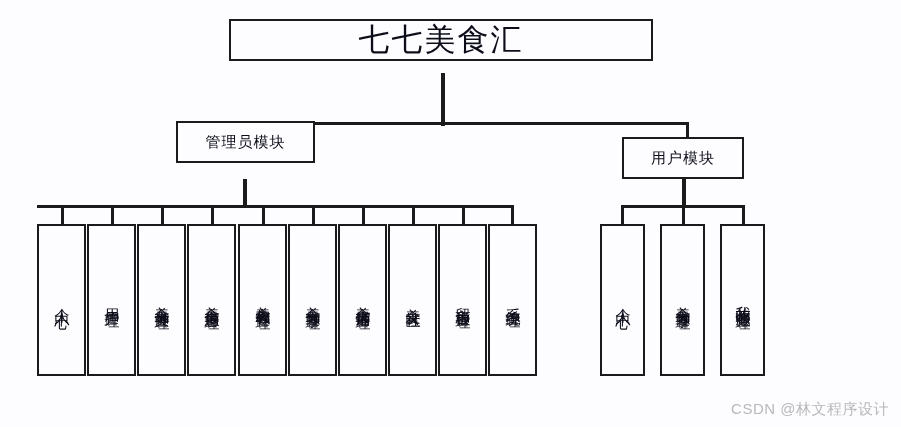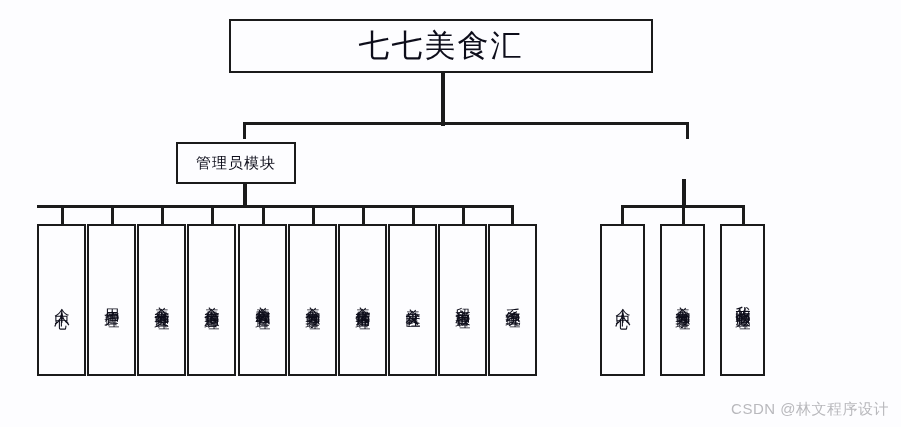--- a/index.html
+++ b/index.html
@@ -32,36 +32,36 @@
     justify-content: center;
     color: #0d0d1a;
     z-index: 3;
   }
 
   
   .node-root {
     left: 229px;
     top: 19px;
     width: 424px;
-    height: 54px;
+    height: 42px;
     font-size: 31px;
     letter-spacing: 2px;
     border-width: 2px;
   }
 
   
   .node-module {
     height: 42px;
     font-size: 15px;
     letter-spacing: 1px;
   }
   .node-module-admin {
     left: 176px;
-    top: 142px;
-    width: 120px;
+    top: 121px;
+    width: 139px;
   }
   .node-module-user {
     left: 622px;
     top: 137px;
     width: 122px;
   }
 
   
   .node-leaf {
     top: 224px;
@@ -106,20 +106,21 @@
   <div class="ln ln-v" style="left:441px; top:73px; width:4px; height:53px;"></div>
 
   <div class="ln ln-h" style="left:243px; top:122px; width:446px; height:3px;"></div>
 
   <div class="ln ln-v" style="left:243px; top:122px; width:3px; height:17px;"></div>
 
   <div class="ln ln-v" style="left:686px; top:122px; width:3px; height:17px;"></div>
 
   <div class="node node-module node-module-admin">管理员模块</div>
 
+  <div class="node node-module node-module-user">用户模块</div>
 
   <div class="ln ln-v" style="left:243px; top:179px; width:4px; height:28px;"></div>
   <div class="ln ln-h" style="left:37px; top:205px; width:476px; height:3px;"></div>
 
   <div class="ln ln-v" style="left:61px;  top:205px; height:21px;"></div>
   <div class="ln ln-v" style="left:111px; top:205px; height:21px;"></div>
   <div class="ln ln-v" style="left:161px; top:205px; height:21px;"></div>
   <div class="ln ln-v" style="left:211px; top:205px; height:21px;"></div>
   <div class="ln ln-v" style="left:262px; top:205px; height:21px;"></div>
   <div class="ln ln-v" style="left:312px; top:205px; height:21px;"></div>

